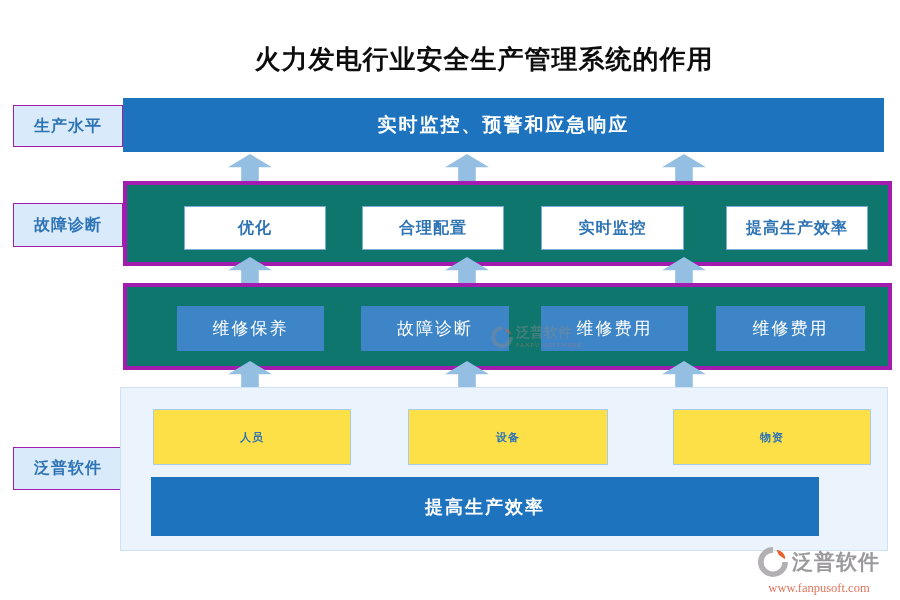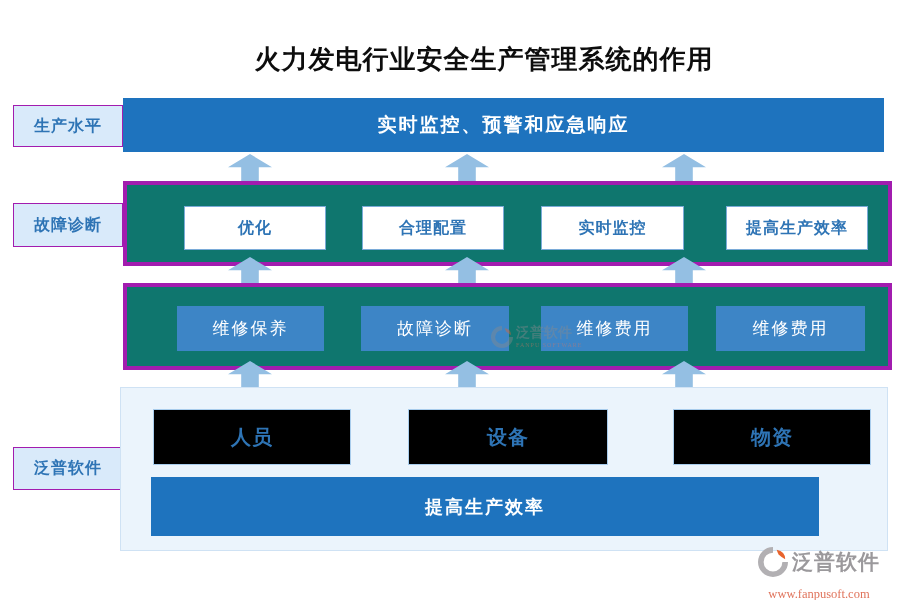--- a/index.html
+++ b/index.html
@@ -30,35 +30,35 @@
   .outline-box{
     position:absolute;background:#ffffff;border:1px solid #7aabd8;
     color:#2e74b5;font-weight:bold;font-size:16px;
     display:flex;align-items:center;justify-content:center;letter-spacing:1px;
   }
   .solid-box{
     position:absolute;background:#3d85c6;color:#ffffff;font-weight:normal;font-size:17px;
     display:flex;align-items:center;justify-content:center;letter-spacing:2px;
   }
   .light-box{
-    position:absolute;background:#000000;border:1px solid #a8ccec;
-    color:#2e74b5;font-weight:bold;font-size:20px;
+    position:absolute;background:#fde047;border:1px solid #a8ccec;
+    color:#2e74b5;font-weight:bold;font-size:11px;
     display:flex;align-items:center;justify-content:center;letter-spacing:1px;
   }
   .arrow{
     position:absolute;width:44px;height:28px;background:#94bfe3;
     clip-path:polygon(50% 0,100% 47%,70% 47%,70% 100%,30% 100%,30% 47%,0 47%);
   }
   .wm-corner{
     position:absolute;left:746px;top:547px;width:146px;
     display:flex;flex-direction:column;align-items:center;line-height:1;
   }
   .wm-corner .row{display:flex;align-items:center;gap:4px;}
   .wm-brand{color:#9b999c;font-weight:bold;font-size:21px;letter-spacing:1px;}
-  .wm-url{color:#e0745c;font-size:12.5px;margin-top:11px;font-family:"Liberation Serif","DejaVu Serif",serif;}
+  .wm-url{color:#e0745c;font-size:12.5px;margin-top:5px;font-family:"Liberation Serif","DejaVu Serif",serif;}
   .wm-center{
     position:absolute;left:491px;top:326px;opacity:0.42;
     display:flex;align-items:center;gap:3px;line-height:1;
   }
   .wm-center .col{display:flex;flex-direction:column;align-items:flex-start;}
   .wm-center-brand{color:#8a8a8d;font-weight:bold;font-size:14px;}
   .wm-center-sub{color:#e0745c;font-size:6px;letter-spacing:1px;margin-top:2px;}
 </style>
 </head>
 <body>

